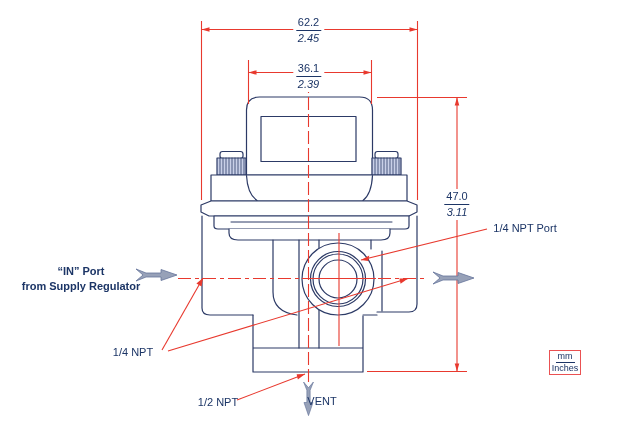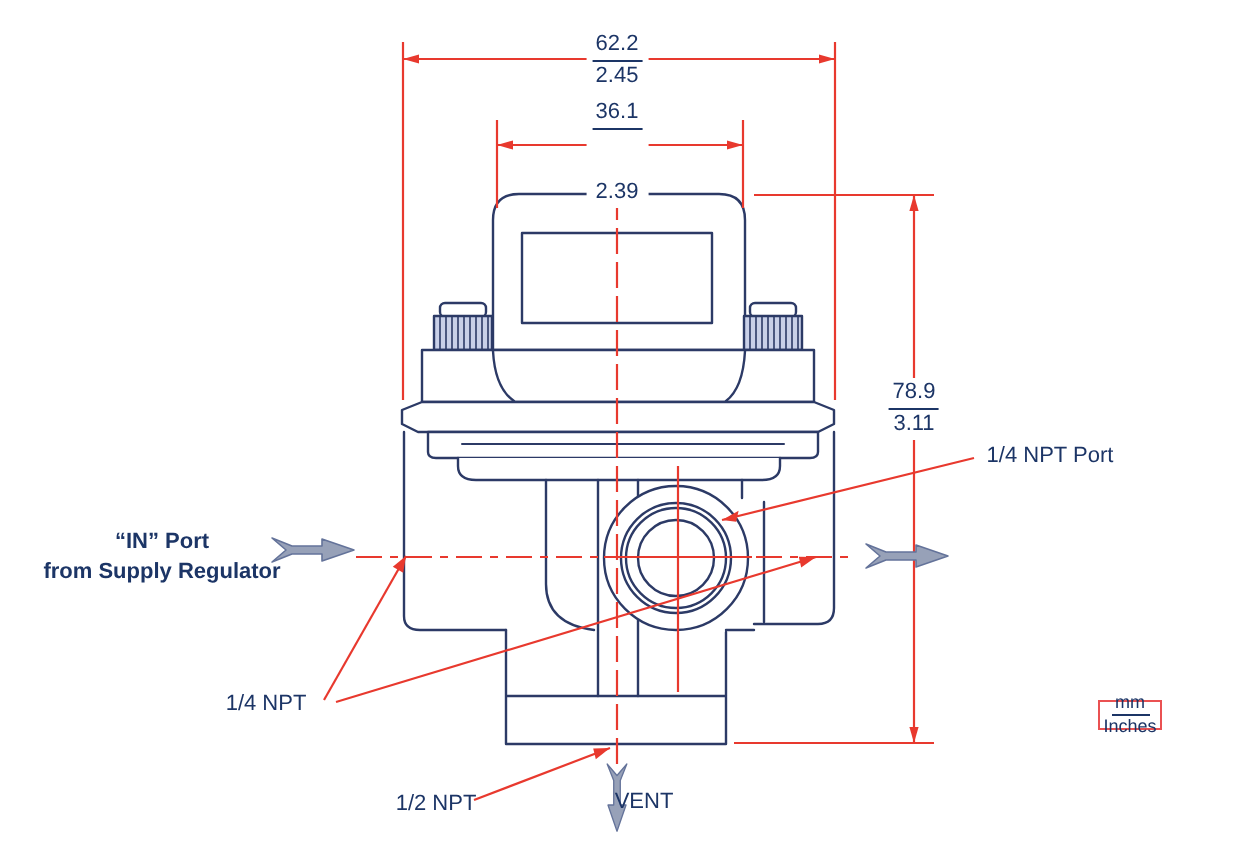--- a/index.html
+++ b/index.html
@@ -20,22 +20,22 @@
   .knurl{fill:var(--knurl_fill);}
   .thin{stroke-width:.8;}
   .in1{stroke-width:1;}
   .red{stroke:var(--red);fill:none;stroke-width:1.1;}
   .redf{fill:var(--red);stroke:none;}
   .arr{fill:var(--arrow_gray);stroke:var(--arrow_edge);stroke-width:.8;stroke-linejoin:round;}
   .t{position:absolute;color:var(--text_navy);font-size:11px;line-height:15px;
      transform:translateX(-50%);text-align:center;white-space:nowrap;}
   .frac{display:flex;flex-direction:column;align-items:center;background:#fff;padding:0 3px;z-index:3;}
   .frac .num{border-bottom:1.2px solid var(--text_navy);padding:0 2px;}
-  .frac .den{padding:0 2px;}
-  .units{position:absolute;left:549px;top:350px;width:32px;height:15px;box-sizing:border-box;
+  .frac .den{padding:0 2px;font-style:italic;}
+  .units{position:absolute;left:549px;top:350px;width:32px;height:25px;box-sizing:border-box;
          border:1.5px solid var(--box_red);display:flex;flex-direction:column;align-items:center;
          justify-content:center;font-size:9px;line-height:11px;color:var(--text_navy);background:#fff;}
   .units .num{border-bottom:1px solid var(--text_navy);padding:0 2px;}
 </style>
 </head>
 <body>
 
 <div id="stage">
 
   <svg width="618" height="424" viewBox="0 0 618 424">
@@ -112,26 +112,26 @@
       <use href="#arrowR" class="arr" transform="translate(136,275)"></use>
       <use href="#arrowR" class="arr" transform="translate(433,278)"></use>
       <use href="#arrowR" class="arr" transform="translate(308.5,382) rotate(90) scale(0.82)"></use>
     </g>
   </svg>
 
   <div class="t frac" style="left:308.5px;top:15px;">
     <span class="num">62.2</span>
     <span class="den">2.45</span>
   </div>
-  <div class="t frac" style="left:308.5px;top:49px;gap:24px;">
+  <div class="t frac" style="left:308.5px;top:61px;">
     <span class="num">36.1</span>
     <span class="den">2.39</span>
   </div>
   <div class="t frac" style="left:457px;top:189px;">
-    <span class="num">78.9</span>
+    <span class="num">47.0</span>
     <span class="den">3.11</span>
   </div>
 
   <div class="t" style="left:81px;top:264px;font-weight:bold;">
     <div>“IN” Port</div>
     <div>from Supply Regulator</div>
   </div>
   <div class="t" style="left:525px;top:221px;">1/4 NPT Port</div>
   <div class="t" style="left:133px;top:345px;">1/4 NPT</div>
   <div class="t" style="left:218px;top:395px;">1/2 NPT</div>

